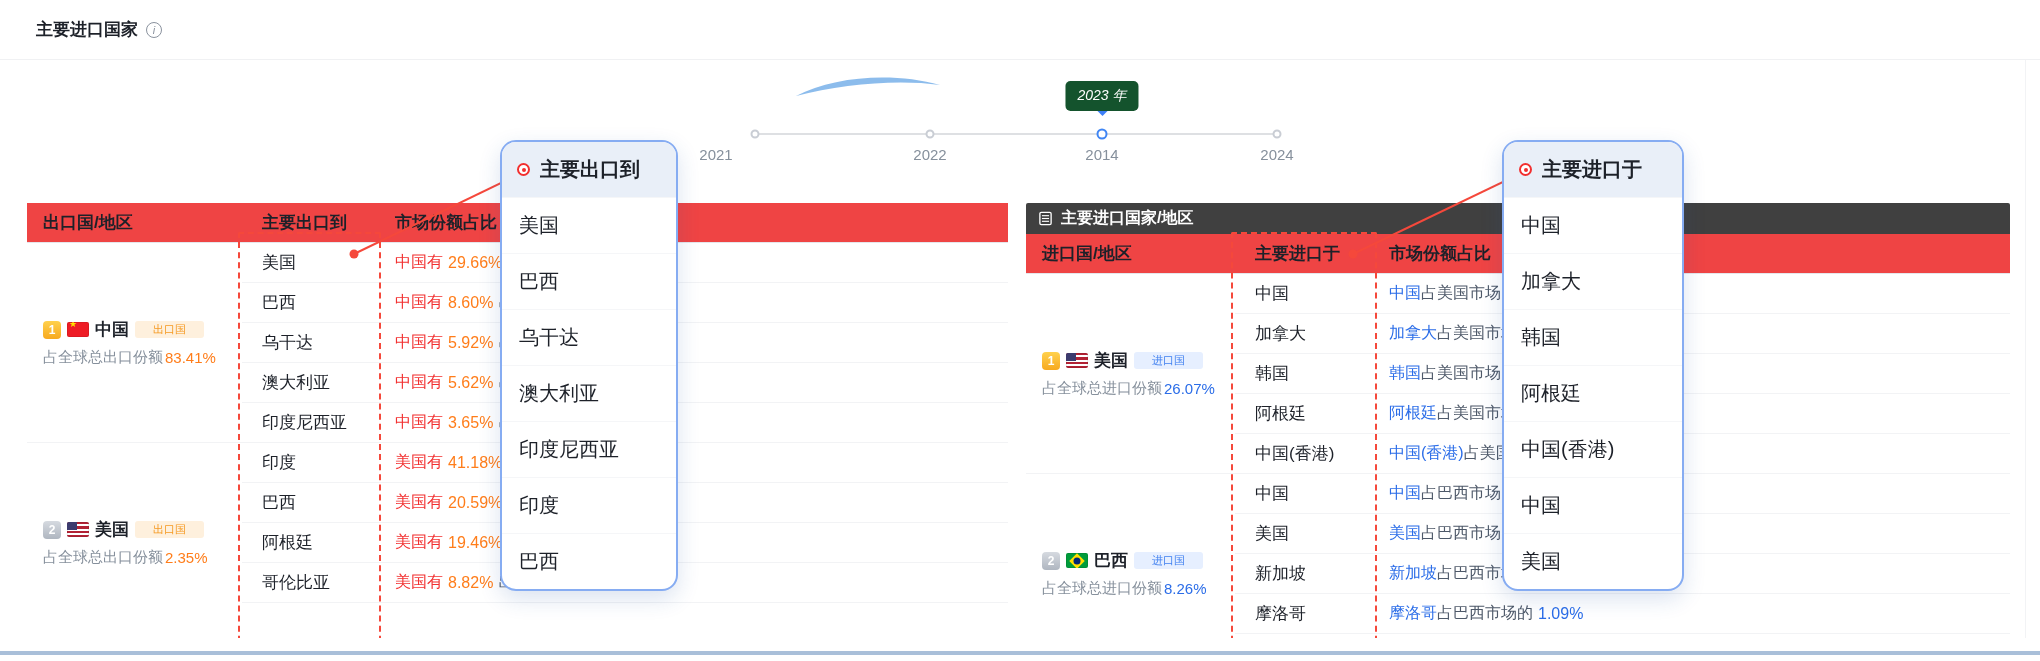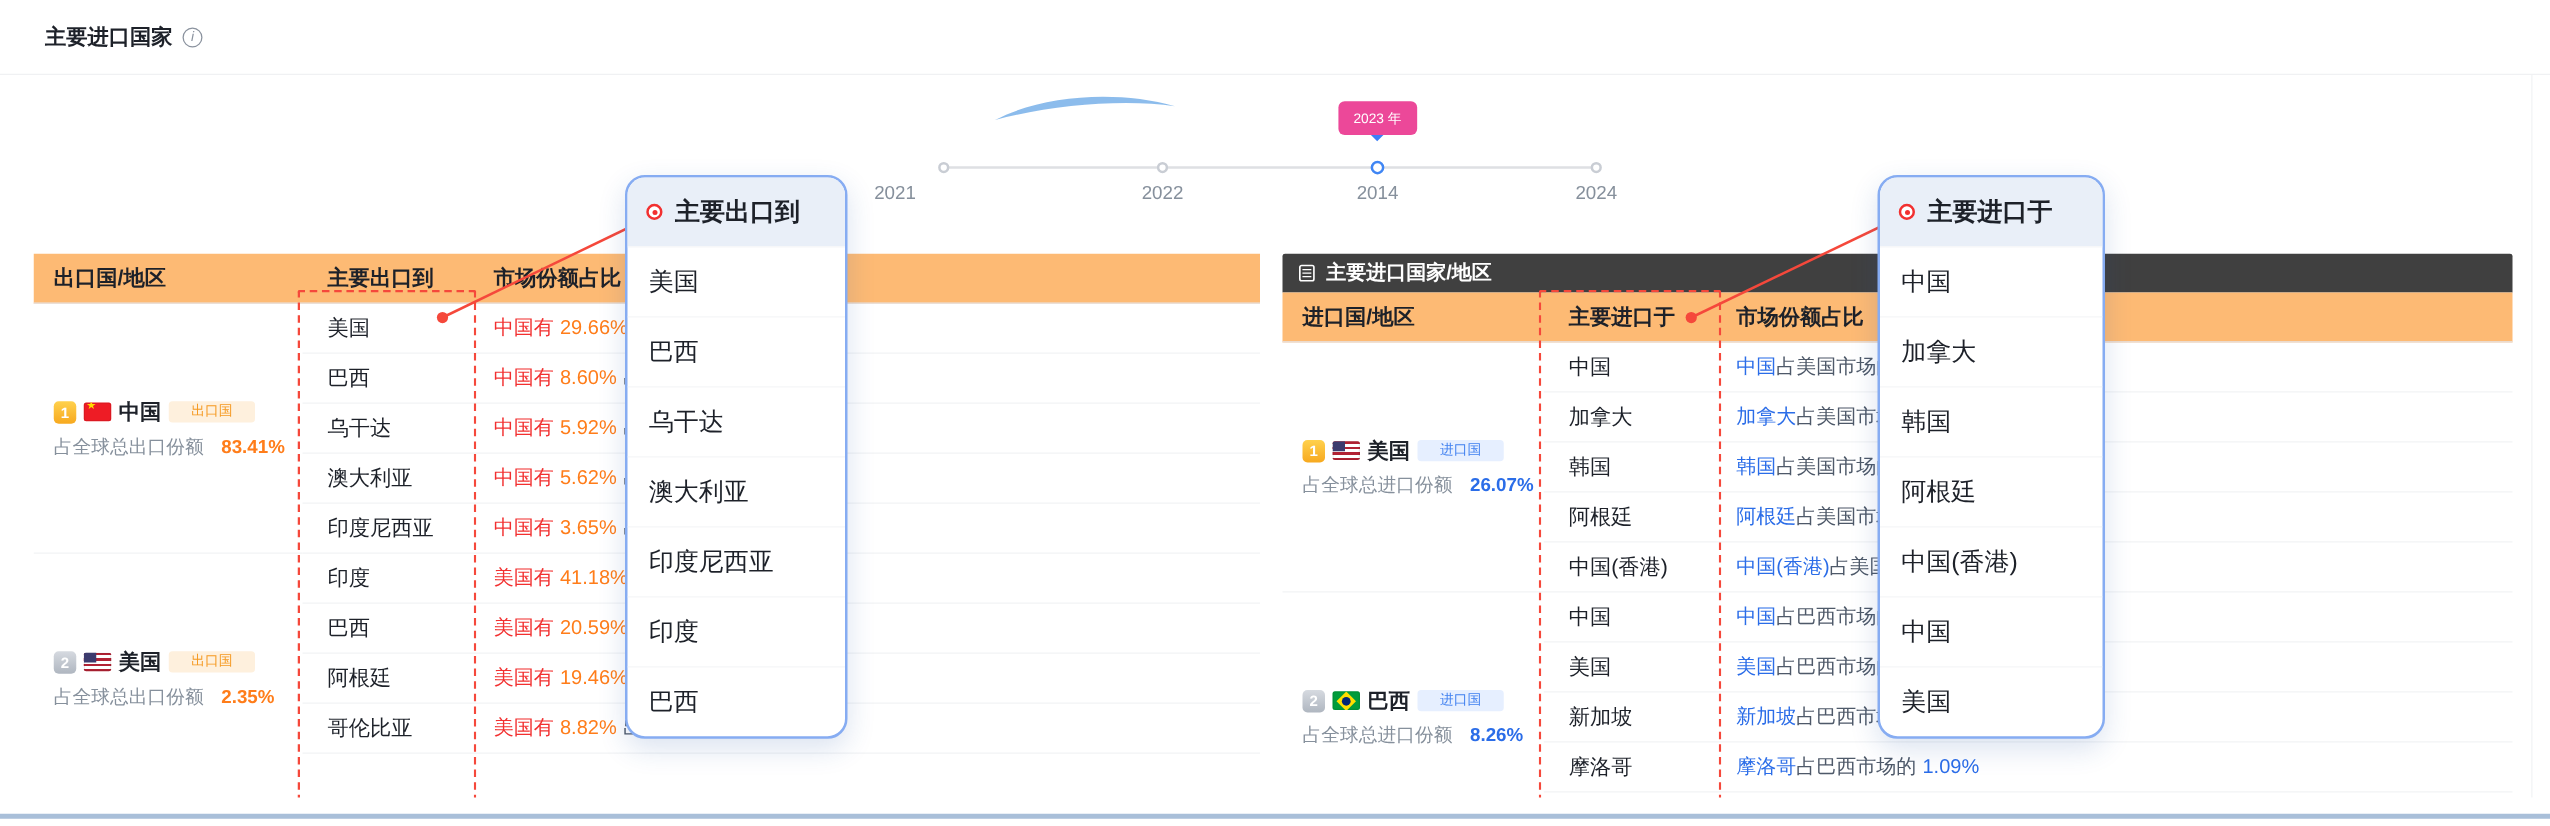--- a/index.html
+++ b/index.html
@@ -17,51 +17,51 @@
   .bottom-line { position:absolute; left:0; top:651px; width:2040px; height:4px; background:#A9BFD9; }
 
   
   .swoosh { position:absolute; left:780px; top:12px; z-index:0; }
 
   
   .tl-line { position:absolute; left:741px; top:73px; width:522px; height:2px; background:#DEE0E3; z-index:2; }
   .tl-dot { position:absolute; width:9px; height:9px; border-radius:50%; background:#fff; border:2px solid #C9CDD4; transform:translate(-50%,-50%); top:74px; z-index:3; cursor:pointer; }
   .tl-dot.active { width:11px; height:11px; border:2px solid #4086F4; }
   .tl-year { position:absolute; top:86px; width:70px; margin-left:-35px; text-align:center; font-size:15px; color:#86909C; z-index:3; }
-  .tl-tip { position:absolute; left:1088px; top:21px; transform:translateX(-50%); background:#ec4899; color:#fff; font-size:11px; padding:6px 12px; border-radius:5px; z-index:5; white-space:nowrap; }
+  .tl-tip { position:absolute; left:1088px; top:21px; transform:translateX(-50%); background:#14532d; color:#fff; font-size:14px; padding:6px 12px; border-radius:5px; z-index:5; white-space:nowrap;font-style:italic; }
   .tl-tip::after { content:""; position:absolute; left:50%; bottom:-5px; margin-left:-5px; border-left:5px solid transparent; border-right:5px solid transparent; border-top:5px solid #3D7FF7; }
 
   
   .trade-table { position:absolute; top:143px; background:#fff; z-index:1; }
   .tt-left  { left:13px;  width:981px; }
   .tt-right { left:1012px; width:984px; }
   .tt-bar { height:31px; display:flex; align-items:center; gap:8px; padding-left:12px; color:#fff; font-size:16px; font-weight:600; border-radius:2px 2px 0 0; }
   .bar-export { background:#F6A84A; }
   .bar-import { background:#404040; }
-  .tt-colhead { height:40px; background:#fdba74; display:flex; align-items:center; font-size:17px; font-weight:700; color:#1D2129; border-bottom:1px solid #E5E6EB; }
+  .tt-colhead { height:40px; background:#ef4444; display:flex; align-items:center; font-size:17px; font-weight:700; color:#1D2129; border-bottom:1px solid #E5E6EB; }
   .tt-left  .ch1 { width:215px; padding-left:16px; }
   .tt-left  .ch2 { width:137px; padding-left:20px; }
   .tt-right .ch1 { width:209px; padding-left:16px; }
   .tt-right .ch2 { width:138px; padding-left:20px; }
   .ch3 { flex:1; padding-left:16px; }
 
   .tt-body { display:flex; }
   .tt-left  .tt-groups { width:215px; }
   .tt-right .tt-groups { width:209px; }
   .group-cell { height:200px; display:flex; flex-direction:column; justify-content:center; gap:7px; padding-left:16px; border-bottom:1px solid #F2F3F5; }
   .group-line1 { display:flex; align-items:center; gap:6px; font-size:17px; }
   .country { font-weight:600; color:#1D2129; }
   .rank { width:18px; height:18px; border-radius:4px; color:#fff; font-size:12px; font-weight:700; display:flex; align-items:center; justify-content:center; flex:none; }
   .rank1 { background:linear-gradient(180deg,#FFD14D,#F7A91F); }
   .rank2 { background:linear-gradient(180deg,#D6DAE0,#AFB6C0); }
   .tag { font-size:11px; padding:2px 18px; border-radius:3px; line-height:1.2; white-space:nowrap; }
   .tag-export { background:#FEF0DD; color:#F59A23; }
   .tag-import { background:#E6EFFF; color:#4080F0; }
-  .group-line2 { font-size:15px; color:#86909C; display:flex; gap:14px; align-items:center; white-space:nowrap; }
-  .share-val { font-weight:700; }
+  .group-line2 { font-size:15px; color:#86909C; display:flex; gap:2px; align-items:center; white-space:nowrap; }
+  .share-val { font-weight:400; }
 
   .tt-rows { flex:1; display:flex; flex-direction:column; }
   .tt-row { height:40px; display:flex; align-items:center; border-bottom:1px solid #F2F3F5; font-size:17px; color:#1D2129; }
   .tt-left  .cell-dest { width:137px; padding-left:20px; flex:none; }
   .tt-right .cell-dest { width:138px; padding-left:20px; flex:none; }
   .cell-share { flex:1; padding-left:16px; display:flex; align-items:center; white-space:nowrap; overflow:hidden; font-size:16px; }
   .red { color:#F23030; } .orange { color:#FF7D1A; } .blue { color:#2B6DE8; } .dark { color:#4E5969; }
   .sp { margin:12px 5px; }
 
   

